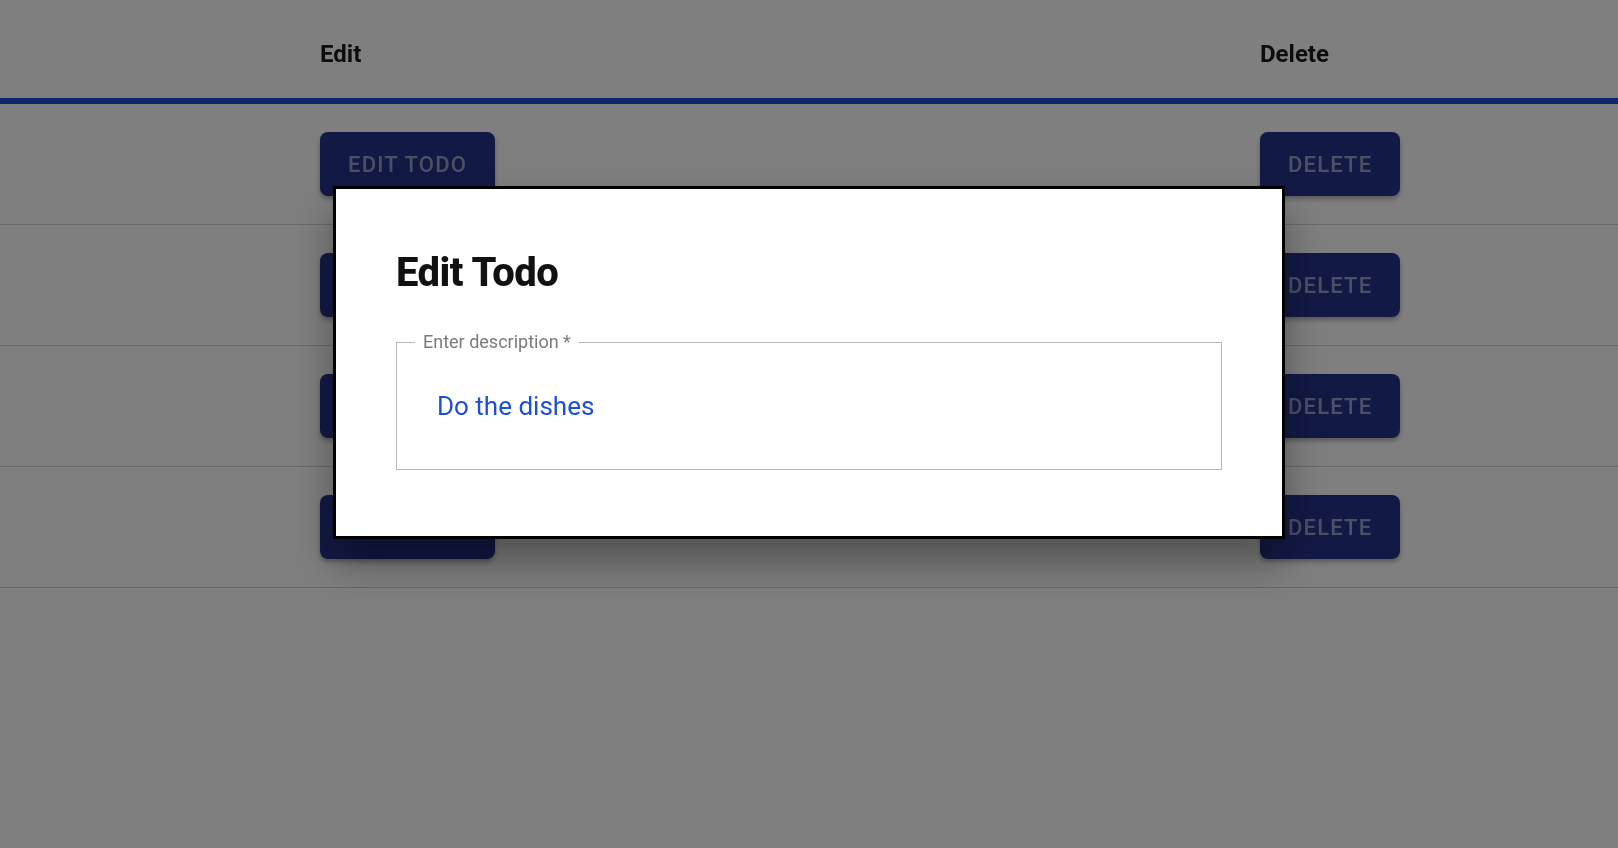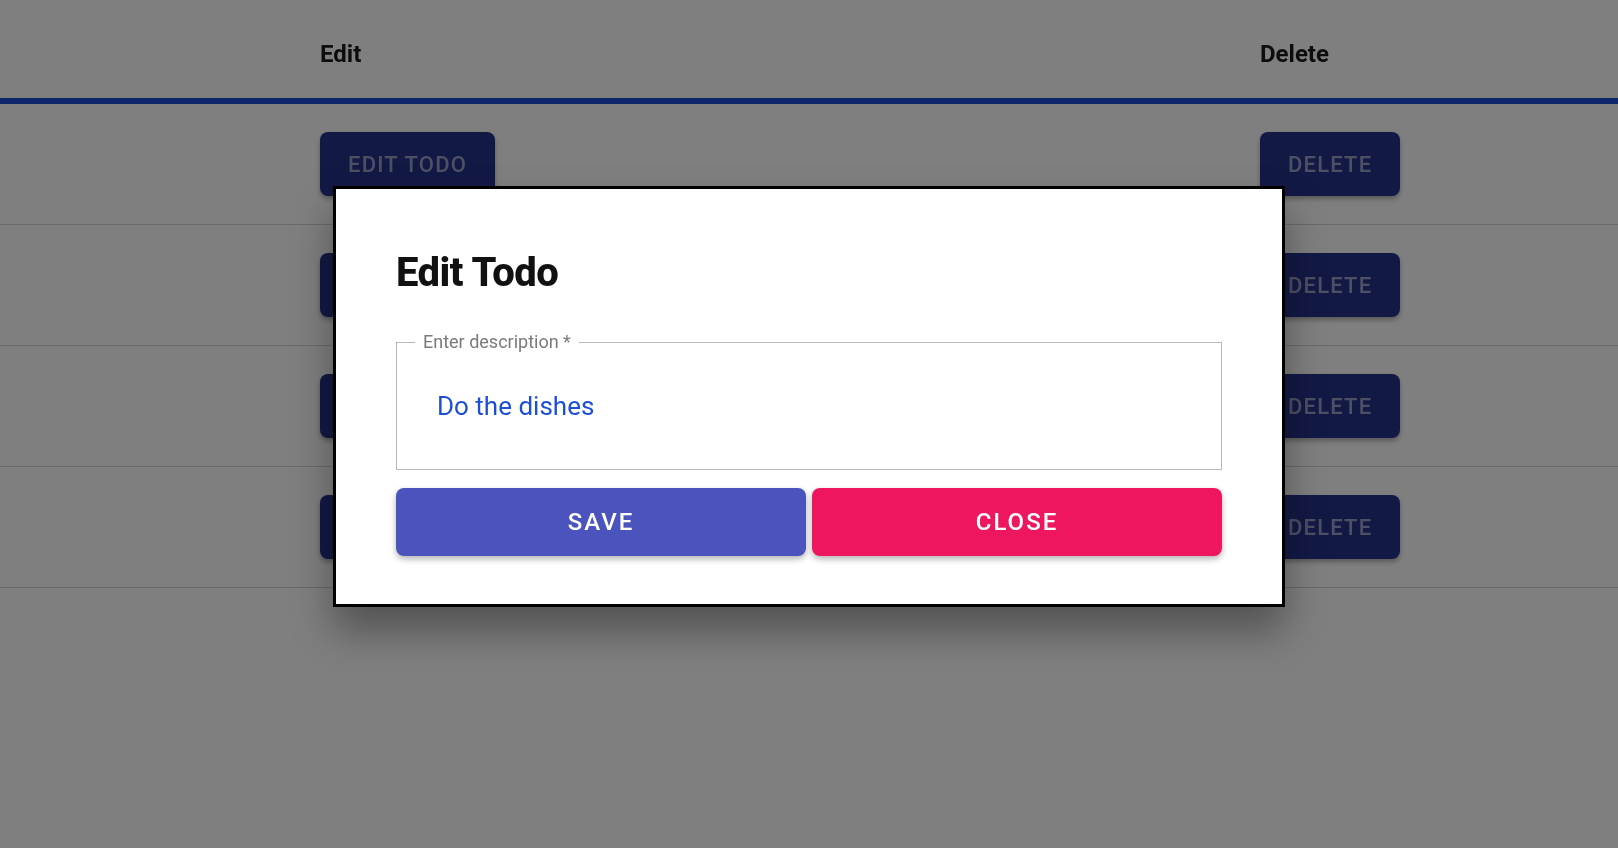--- a/index.html
+++ b/index.html
@@ -183,18 +183,14 @@
   </table>
 </div>
 
 <div class="overlay">
   <div class="dialog">
     <h2 class="dialog-title">Edit Todo</h2>
     <div class="field">
       <span class="field-label">Enter description *</span>
       <input type="text" class="field-input" value="Do the dishes" style="">
     </div>
-    <div class="dialog-actions">
-      <button class="dialog-btn save">SAVE</button>
-      <button class="dialog-btn close">CLOSE</button>
-    </div>
   </div>
 </div>
 
 </body></html>

